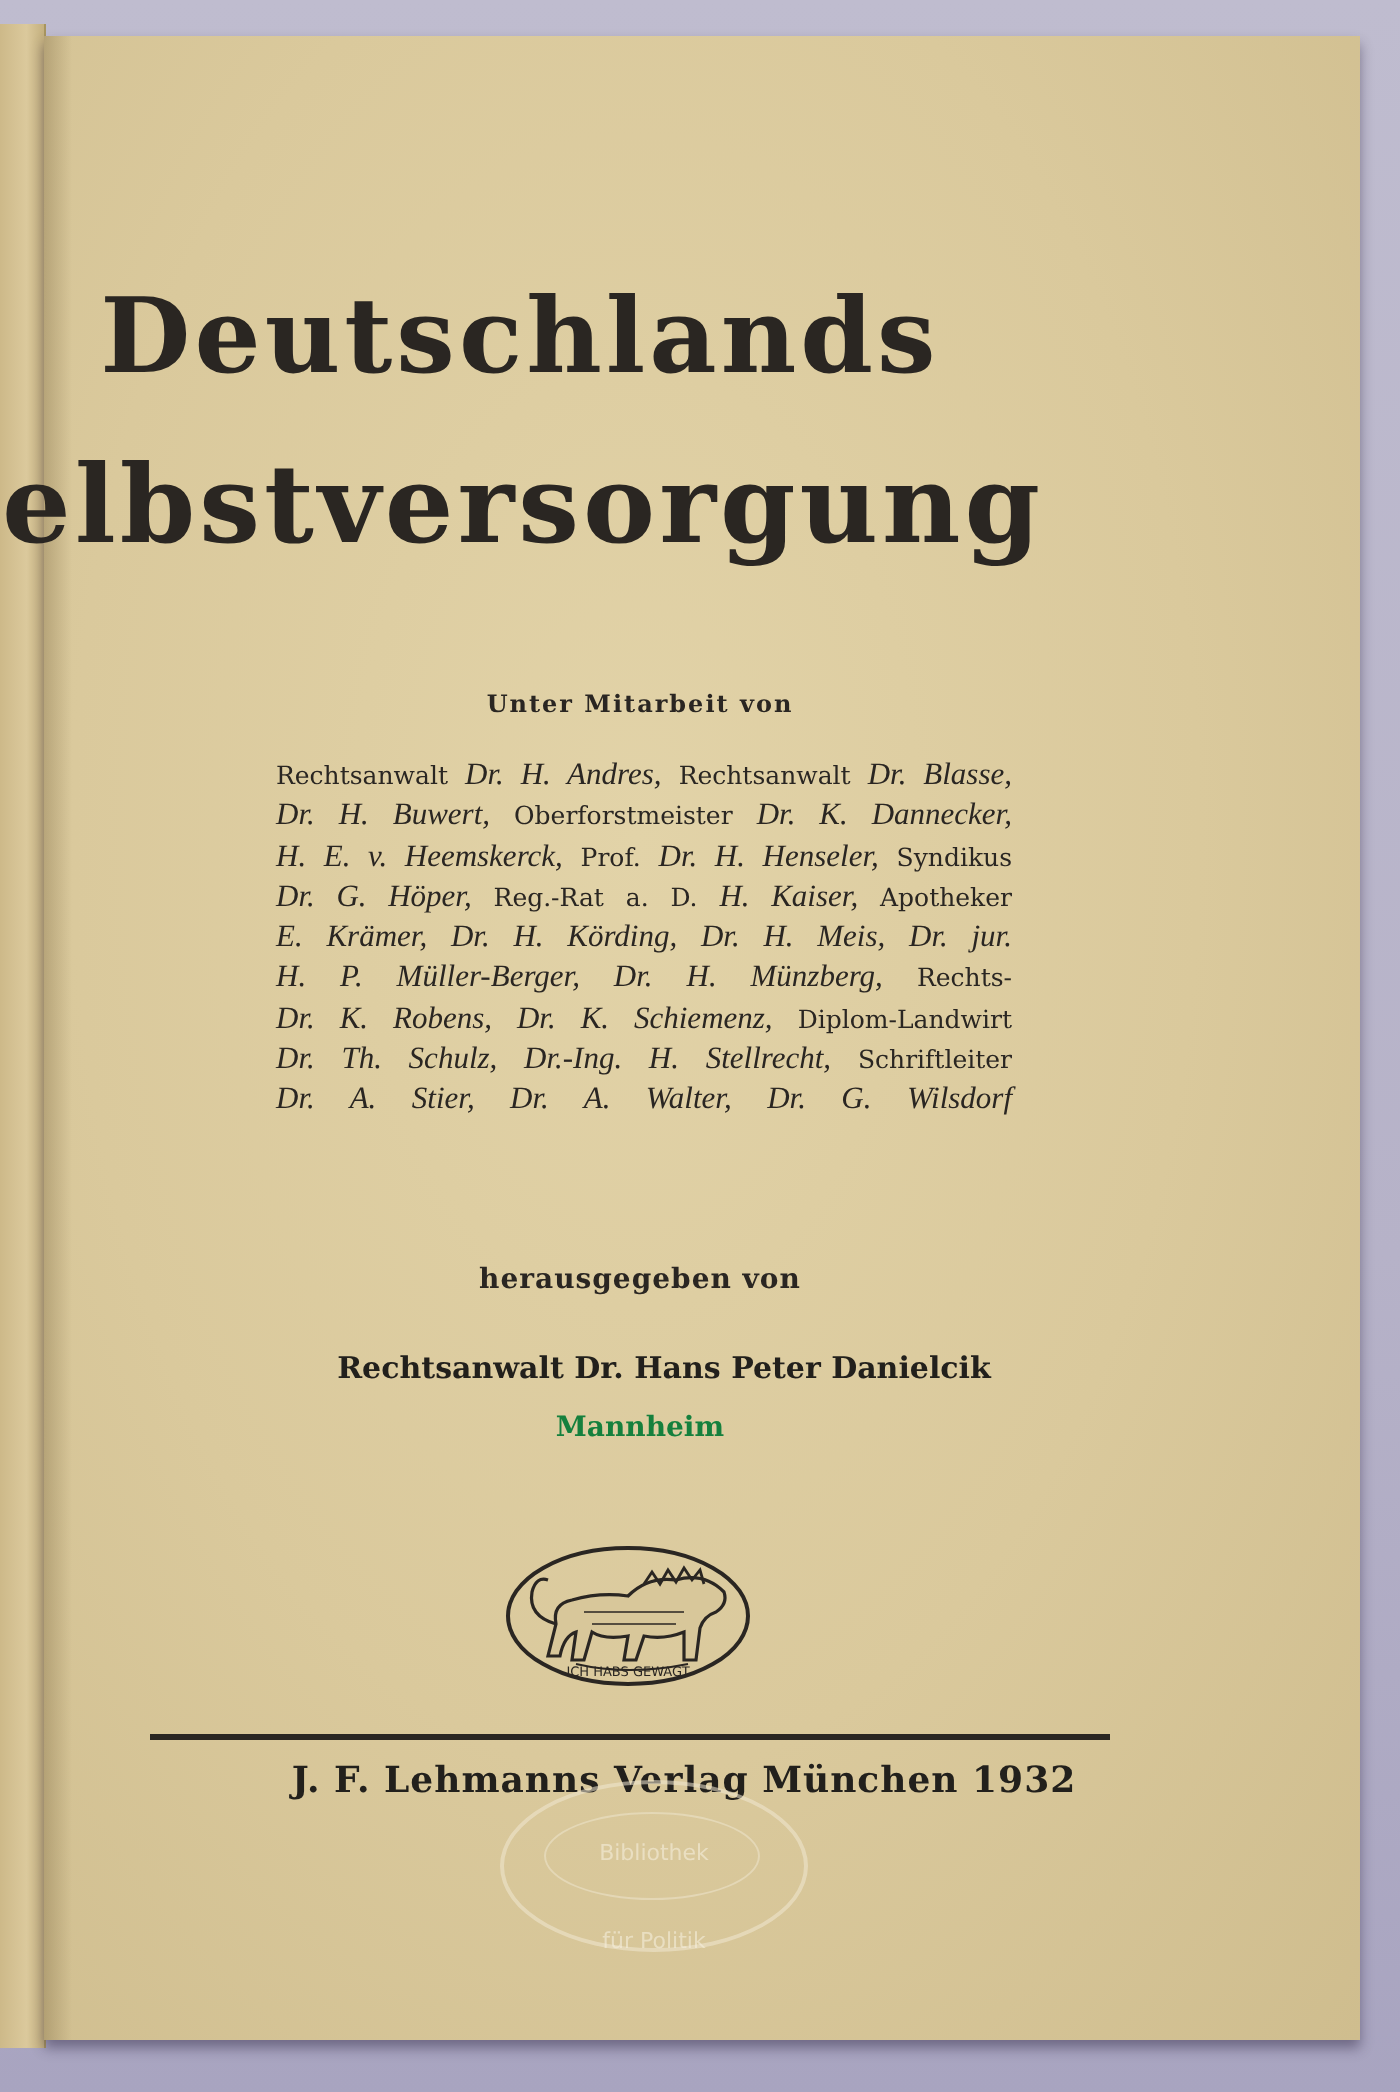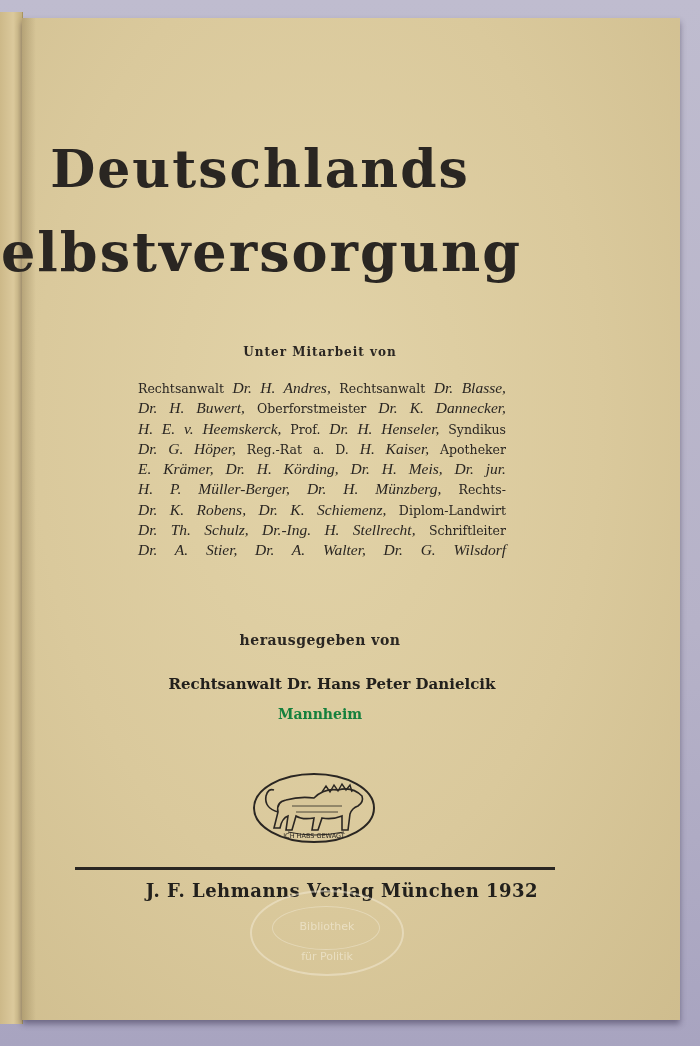--- a/index.html
+++ b/index.html
@@ -67,21 +67,21 @@
     position:absolute; left:250px; top:890px; width:150px; height:82px;
     border:2px solid rgba(240,232,210,0.55); border-radius:50%;
     color:rgba(245,238,220,0.6); font-family:"DejaVu Sans", sans-serif; font-size:11px;
     text-align:center;
   }
   .stamp .inner {
     position:absolute; left:20px; top:14px; width:106px; height:42px;
     border:1.5px solid rgba(240,232,210,0.5); border-radius:50%;
   }
   .stamp .t1 { position:absolute; top:28px; width:100%; }
-  .stamp .t2 { position:absolute; top:58px; width:100%; }
+  .stamp .t2 { position:absolute; top:72px; width:100%; }
 </style>
 </head>
 <body>
 
 <div class="spine"></div>
 <div class="page"></div>
 <div class="page-shadow-left"></div>
 
 <div class="title l1">Deutschlands</div>
 <div class="title l2">Selbstversorgung</div>

